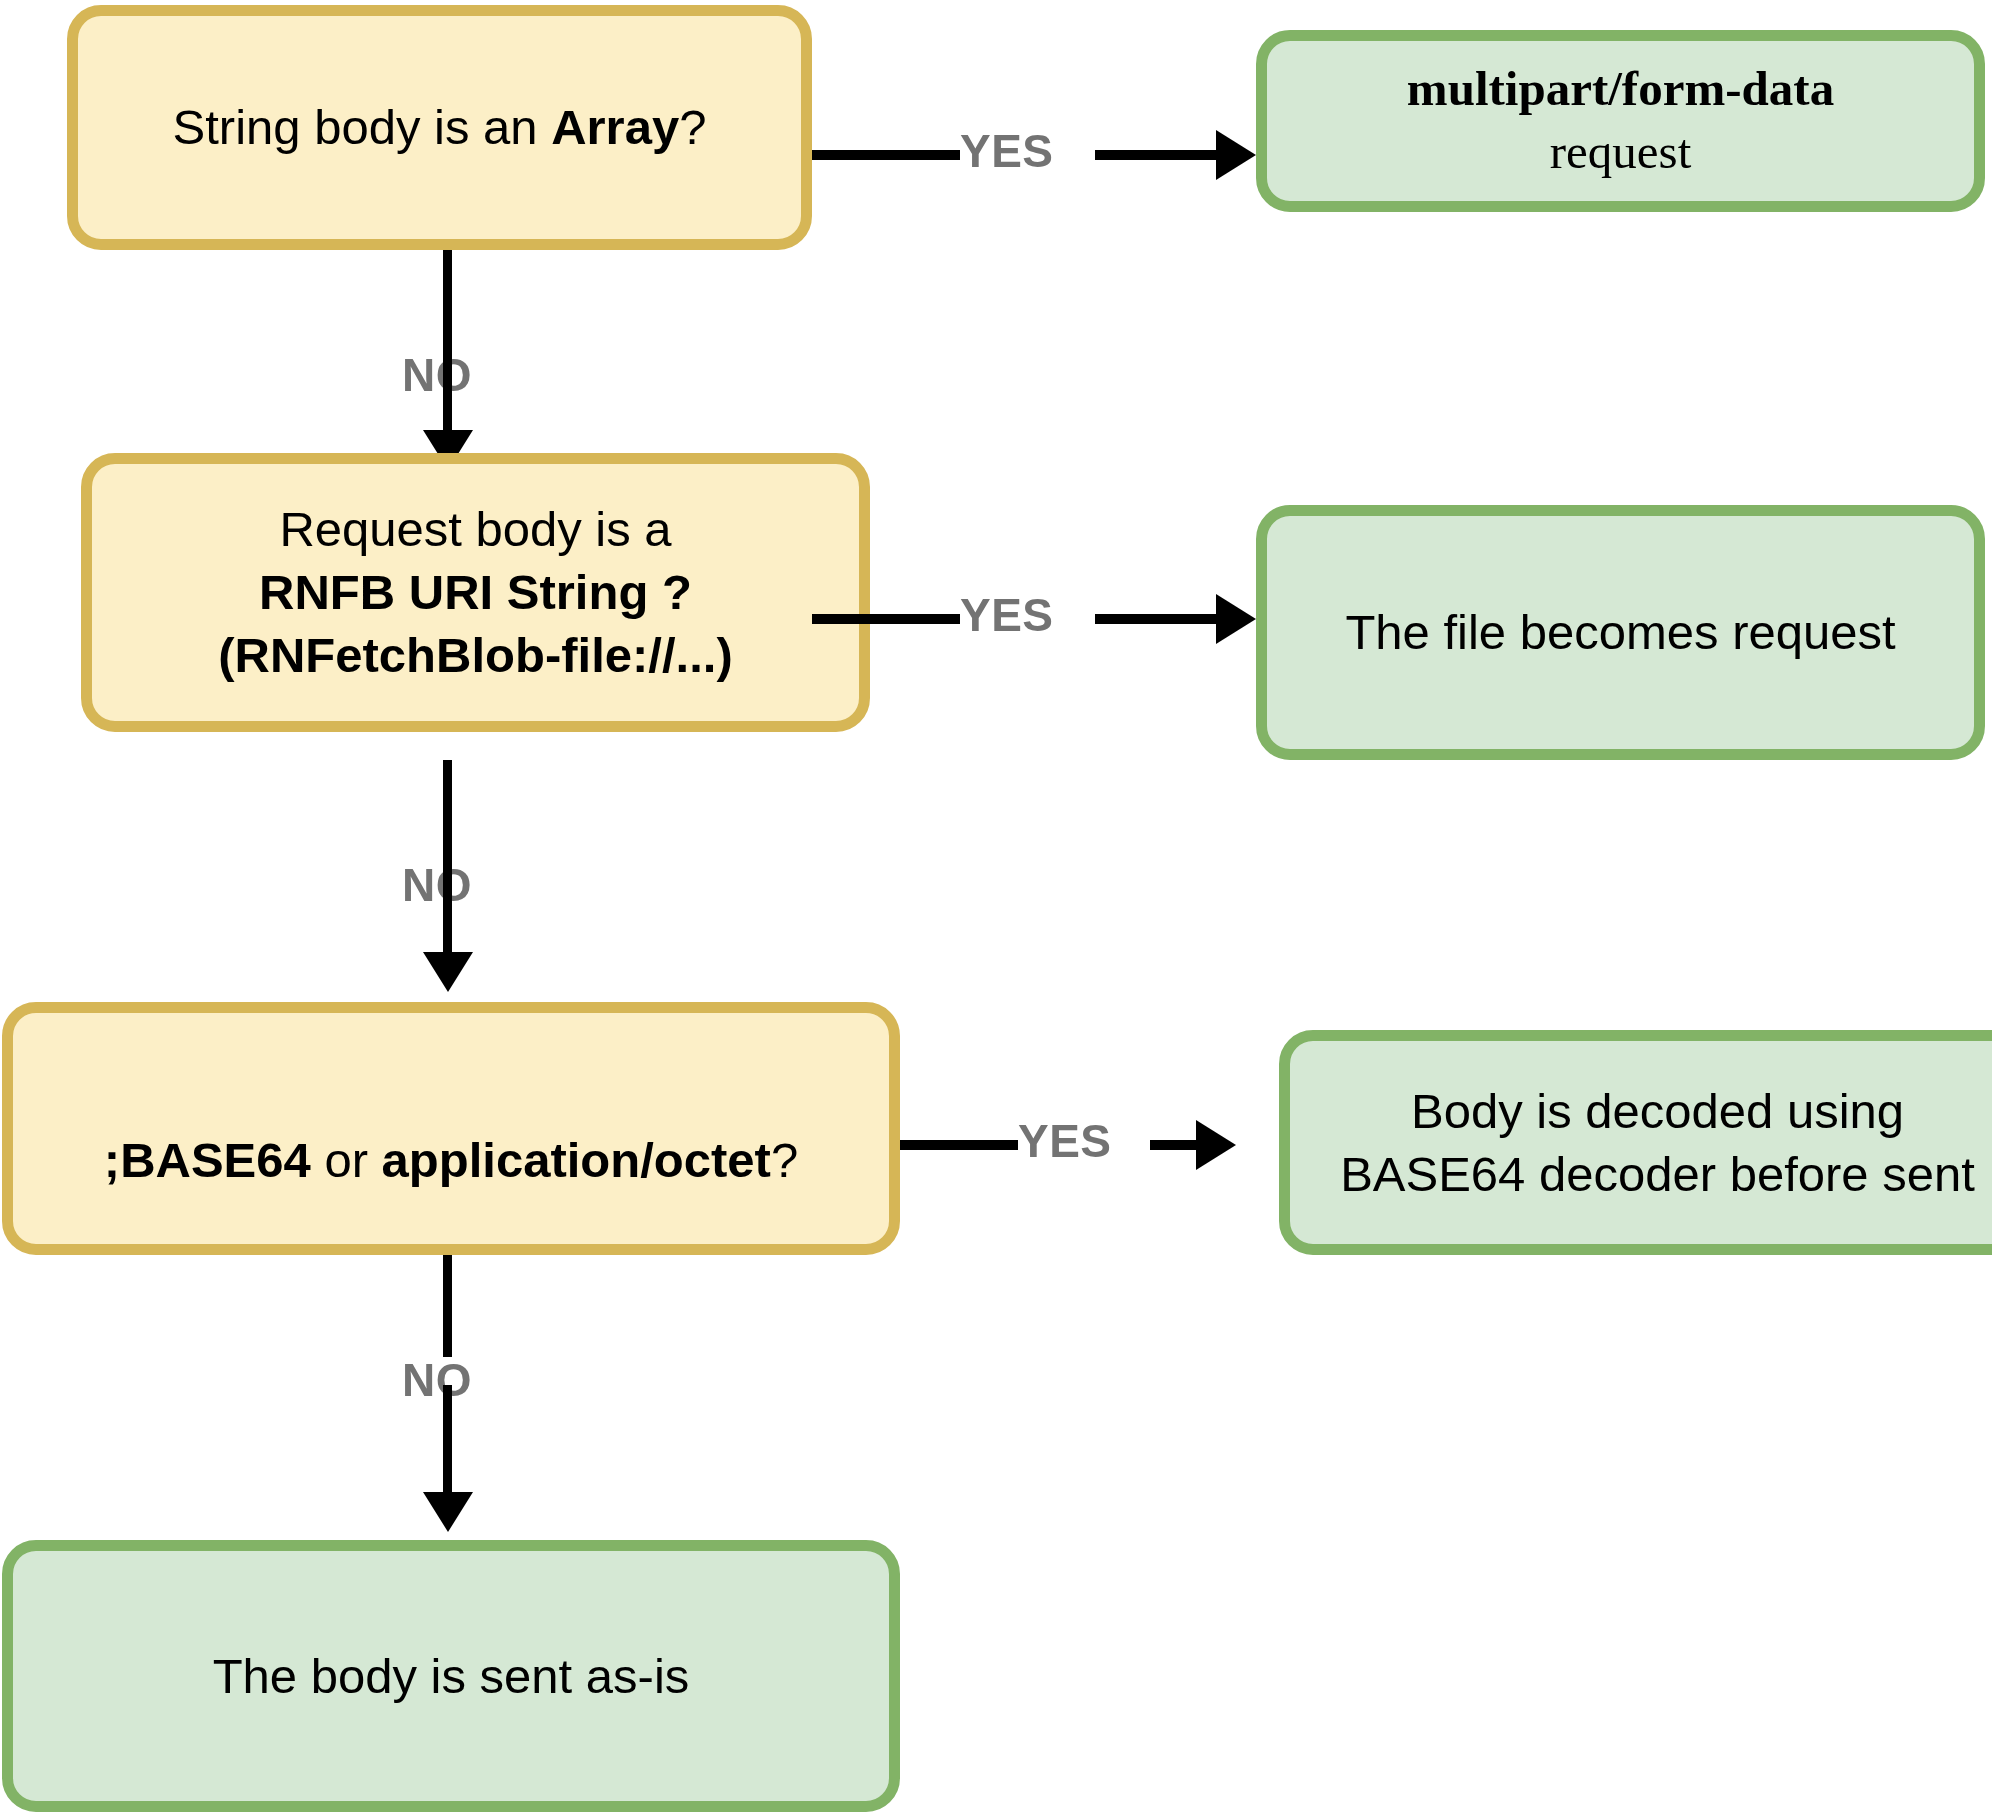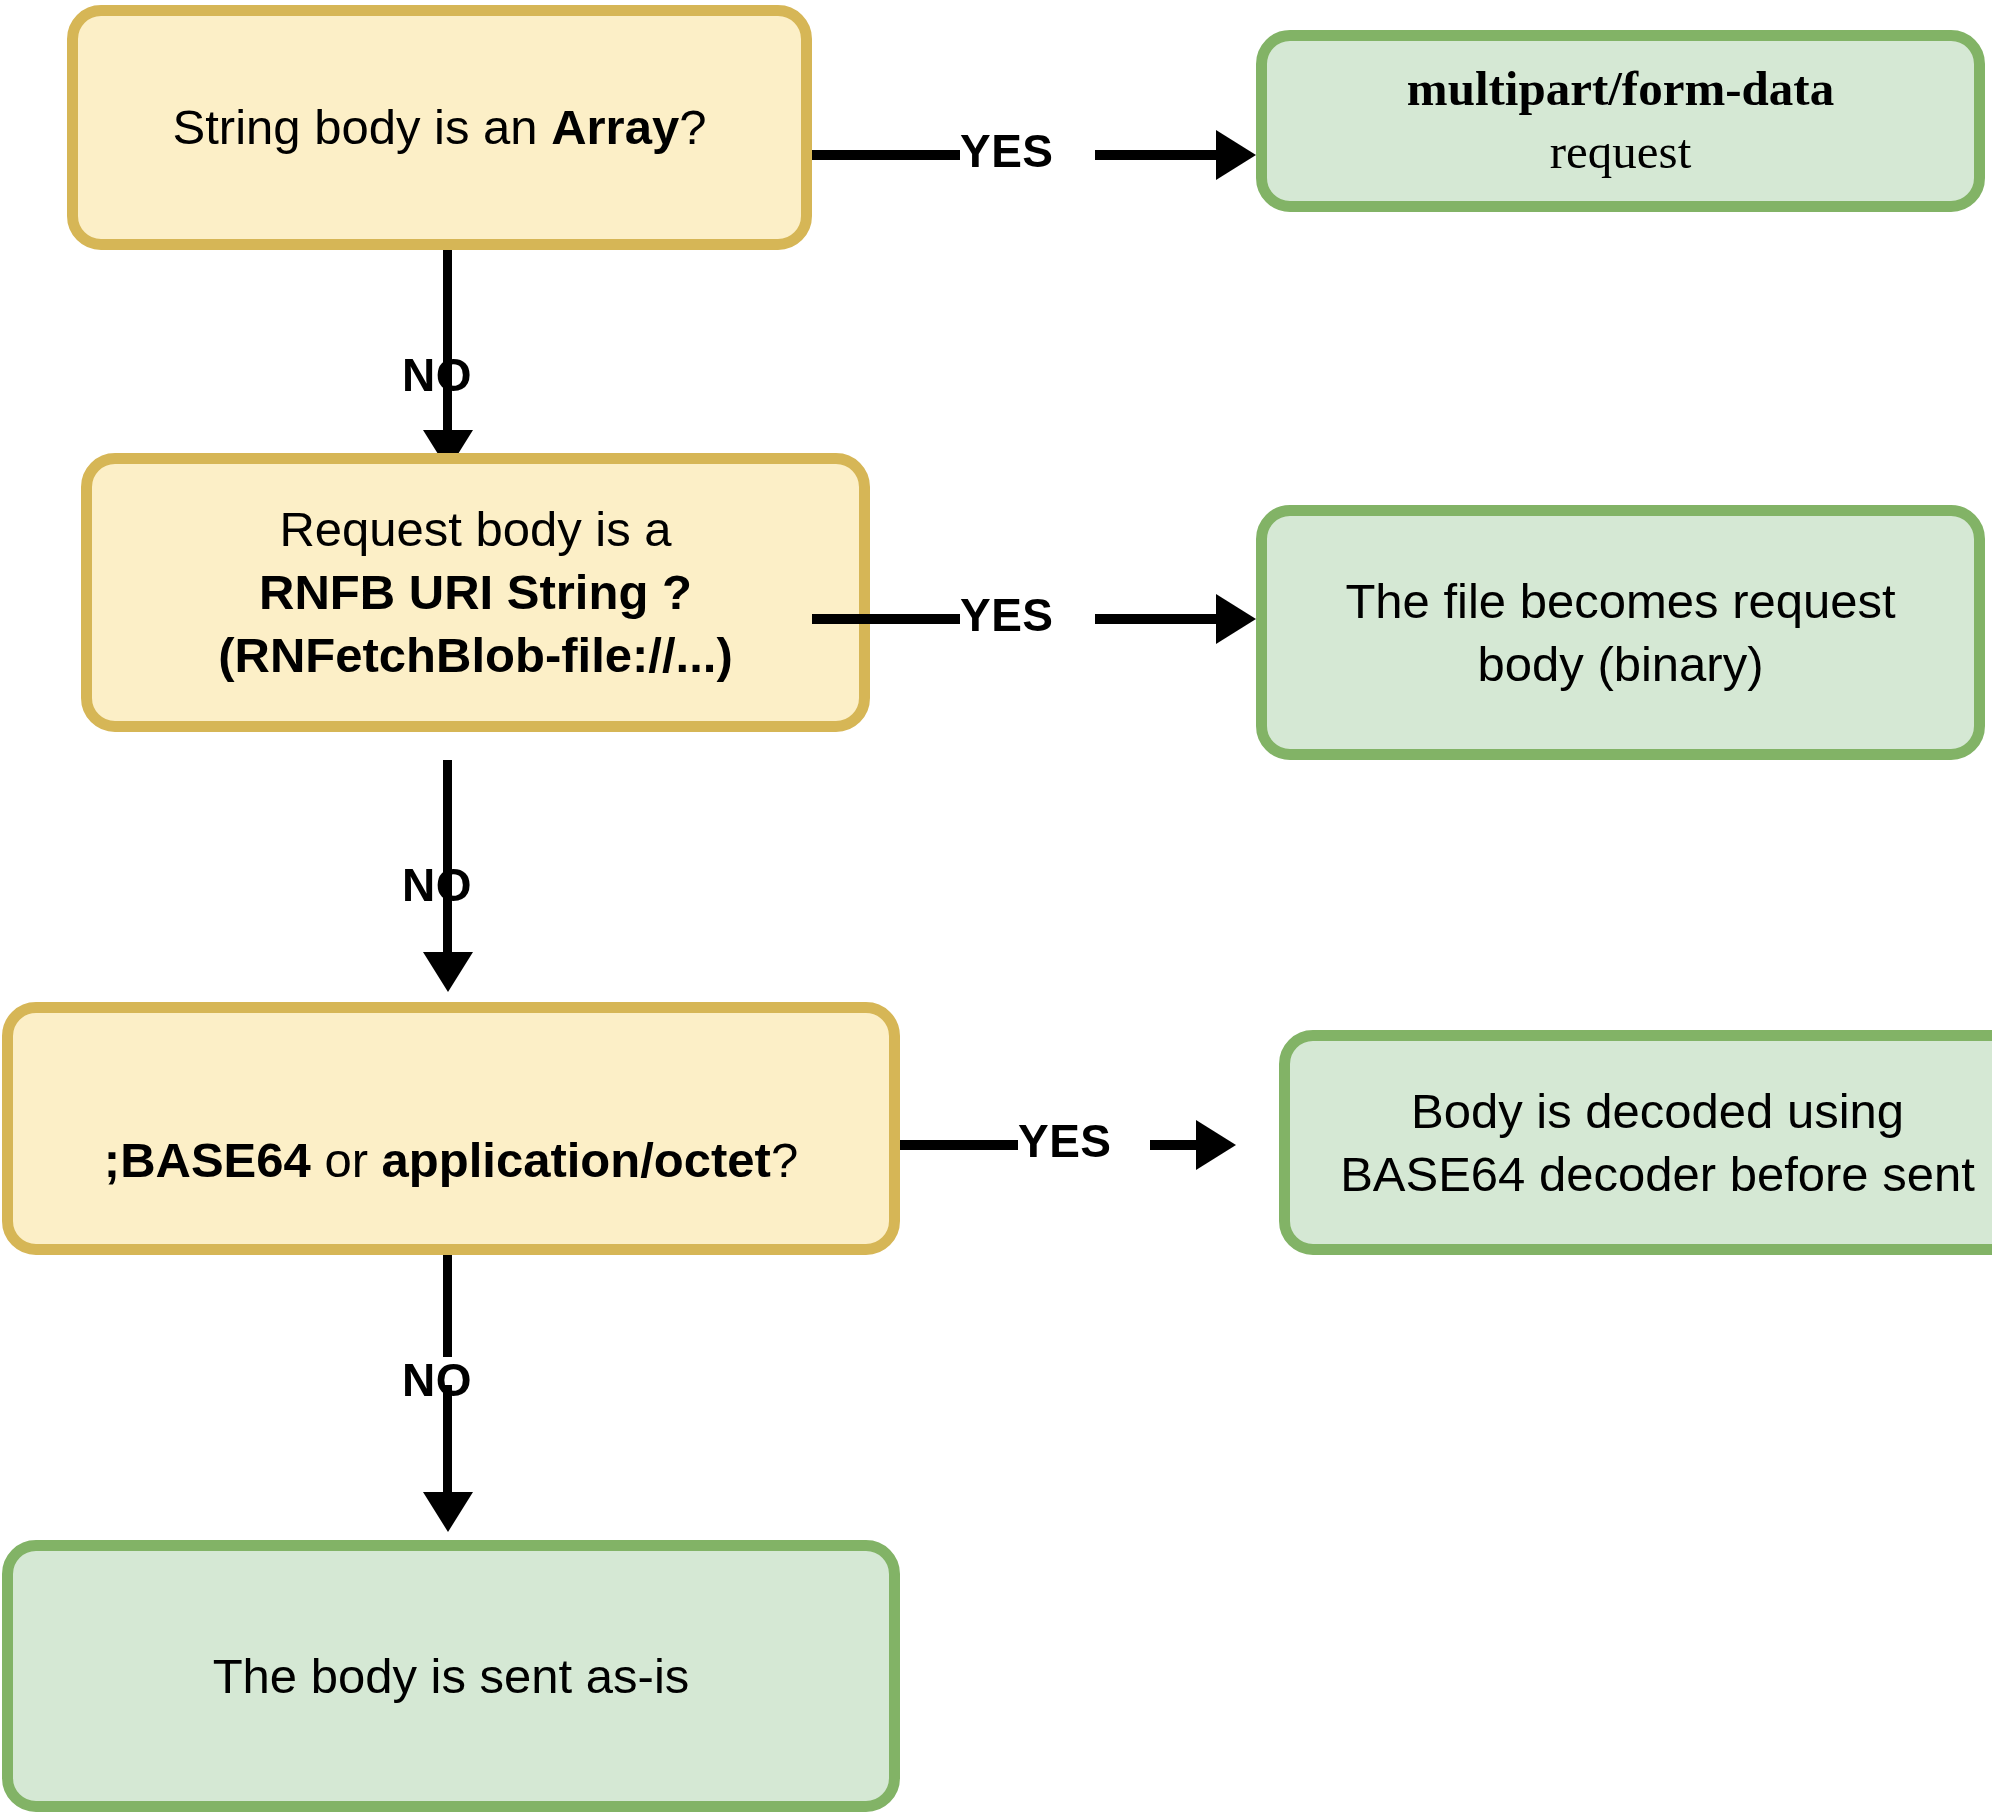--- a/index.html
+++ b/index.html
@@ -57,21 +57,21 @@
     position:absolute;
     width:0;height:0;
     border-top:25px solid transparent;
     border-bottom:25px solid transparent;
     border-left:40px solid #000000;
   }
   .edge-label{
     position:absolute;
     font-size:46px;
     font-weight:bold;
-    color:#000000;
+    color:#737373;
     background:#ffffff;
     line-height:1;
     letter-spacing:0.5px;
     white-space:nowrap;
   }
 </style>
 </head>
 <body>
 
 <div id="canvas">
@@ -103,21 +103,20 @@
     <div class="txt">
       <span>Request body is a</span><br>
       <b>RNFB URI String ?</b><br>
       <b>(RNFetchBlob-file://...)</b>
     </div>
   </div>
 
   <div class="node terminal" style="left:1256px; top:505px; width:729px; height:255px;">
     <div class="txt">
       <span>The file becomes request</span><br>
-      <span>body (binary)</span>
     </div>
   </div>
 
   <div class="hline" style="left:812px; top:614px; width:148px;"></div>
   <div class="edge-label" style="left:960px; top:592px;">YES</div>
   <div class="hline" style="left:1095px; top:614px; width:125px;"></div>
   <div class="arrow-right" style="left:1216px; top:594px;"></div>
 
   <div class="vline" style="left:443px; top:760px; width:9px; height:110px;"></div>
   <div class="edge-label" style="left: 402px; top: 862px; transform: translateY(0px);">NO</div>

